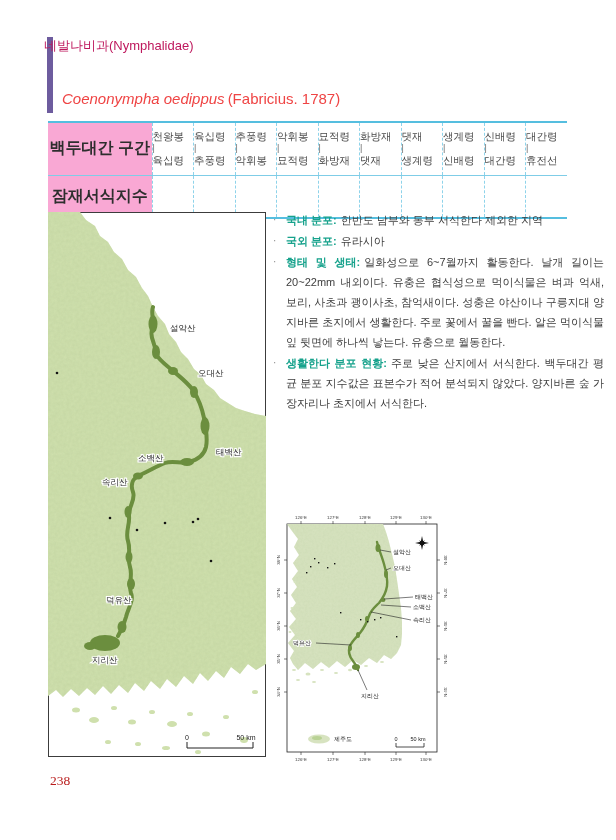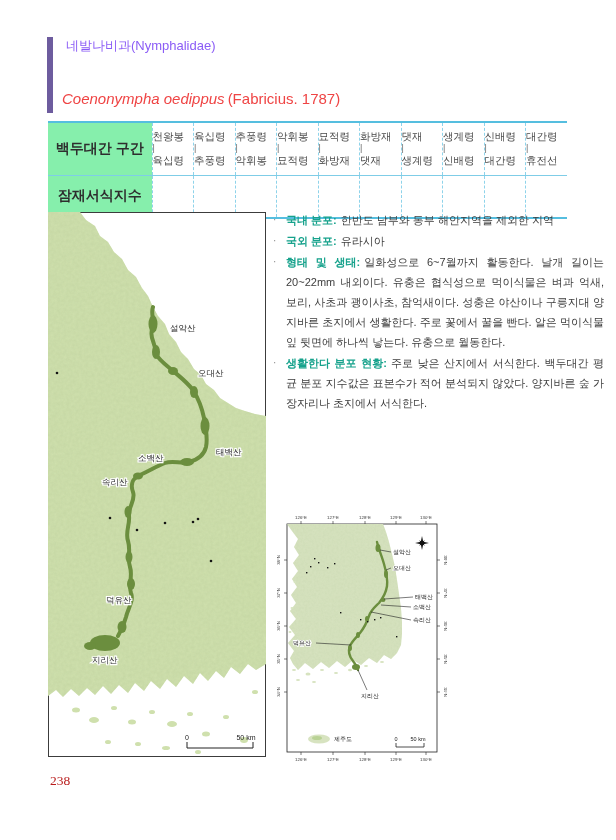--- a/index.html
+++ b/index.html
@@ -1,33 +1,33 @@
 <!DOCTYPE html>
 <html><head>
 <meta charset="utf-8">
 <style>
   * { margin:0; padding:0; box-sizing:border-box; }
   body { background:#e8e8e8; font-family:"Liberation Sans","DejaVu Sans",sans-serif; }
   .page { position:relative; width:616px; height:840px; background:#ffffff; overflow:hidden; margin:0 auto; }
 
   
   .accent-bar { position:absolute; left:47px; top:37px; width:6px; height:76px; background:#6d5c9e; }
-  .family-header { position:absolute; left:66px; top:37px; font-size:13px; color:#8b5cf6; letter-spacing:0; }
+  .family-header { position:absolute; left:44px; top:37px; font-size:13px; color:#be185d; letter-spacing:0; }
   .page-title { position:absolute; left:62px; top:58px; font-size:21px; font-weight:bold; color:#141414; }
   .sci-name { position:absolute; left:62px; top:90px; font-size:15px; color:#ef4444; }
   .sci-name .lat { font-style:italic; font-family:"Liberation Serif","DejaVu Serif",serif; font-family:"Liberation Sans",sans-serif; }
   .sci-name .auth { font-style:normal; margin-left:3px; }
 
   
   table.dist { position:absolute; left:48px; top:121px; width:519px; border-collapse:collapse; table-layout:fixed;
     border-top:2px solid #55bedf; border-bottom:2px solid #55bedf; }
   table.dist td, table.dist th { border-left:1px dashed #8ed3ea; vertical-align:middle; }
   table.dist td:first-child, table.dist th:first-child { border-left:none; }
   table.dist tr.r1 { border-bottom:1px solid #7fcde7; }
-  th.rowhead { width:104px; background:#86efac; font-size:14px; font-weight:bold; color:#2e2e2e; text-align:center; }
+  th.rowhead { width:104px; background:#f9a8d4; font-size:16px; font-weight:bold; color:#2e2e2e; text-align:center; }
   tr.r1 { height:53px; }
   tr.r2 { height:43px; }
   td.sec { font-size:10.5px; color:#4a4a4a; line-height:13px; padding:3px 0; }
   td.sec .bar { font-size:9px; color:#6a6a6a; line-height:11px; }
   td.idx { background:#ffffff; }
 
   
   .info { position:absolute; left:273px; top:210px; width:331px; }
   .bullet { display:flex; font-size:11px; line-height:20px; color:#3d3d3d; margin-bottom:1px; }
   .bullet .dot { width:13px; color:#8a8a8a; font-size:10px; flex:0 0 13px; }
@@ -123,21 +123,21 @@
       <td class="idx"></td>
       <td class="idx"></td>
       <td class="idx"></td>
     </tr>
   </tbody>
     </table>
 
   <div class="info">
     <div class="bullet">
       <span class="dot">·</span>
-      <span class="btext"><span class="blabel">국내 분포:</span><span>한반도 남부와 동부 해안지역을 제외한 지역</span></span>
+      <span class="btext"><span class="blabel">국내 분포:</span><span>한반도 남부와 동부 서식한다 제외한 지역</span></span>
     </div>
     <div class="bullet">
       <span class="dot">·</span>
       <span class="btext"><span class="blabel">국외 분포:</span><span>유라시아</span></span>
     </div>
     <div class="bullet">
       <span class="dot">·</span>
       <span class="btext"><span class="blabel">형태 및 생태:</span><span>일화성으로 6~7월까지 활동한다. 날개 길이는 20~22mm 내외이다. 유충은 협식성으로 먹이식물은 벼과 억새, 보리, 사초과 괭이사초, 참억새이다. 성충은 야산이나 구릉지대 양지바른 초지에서 생활한다. 주로 꽃에서 꿀을 빤다. 알은 먹이식물 잎 뒷면에 하나씩 낳는다. 유충으로 월동한다.</span></span>
     </div>
     <div class="bullet">

